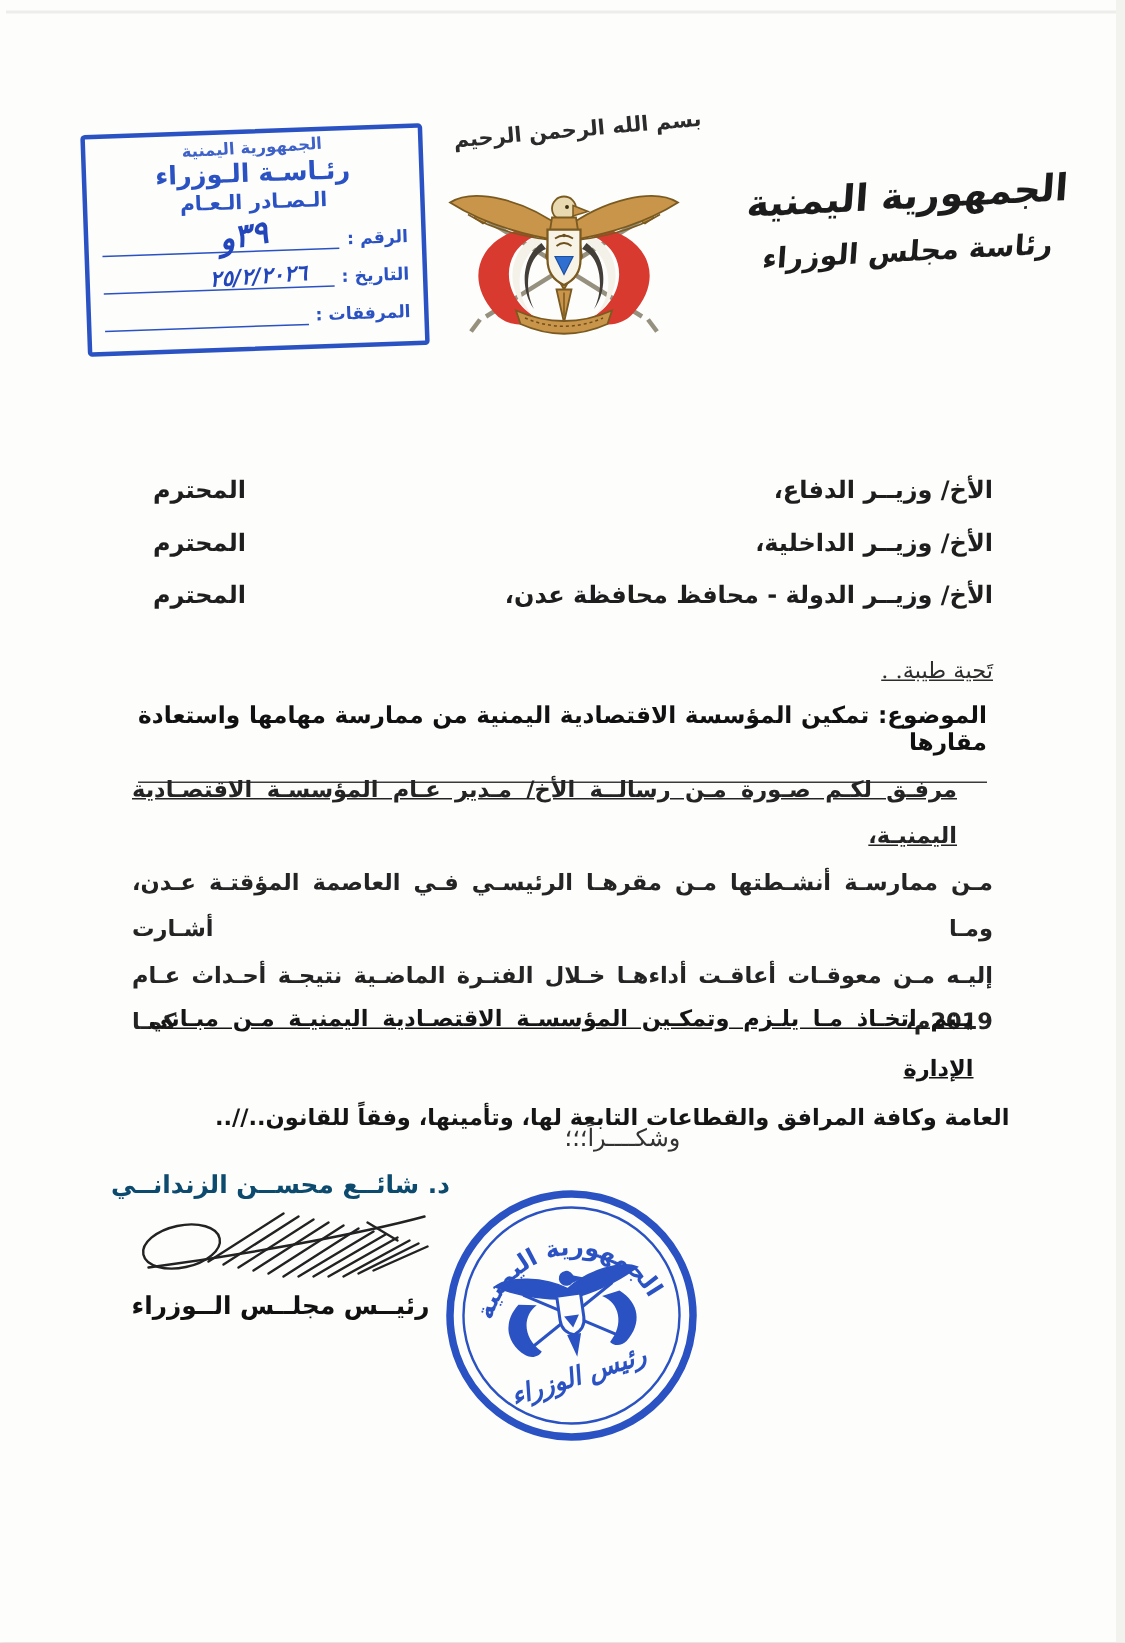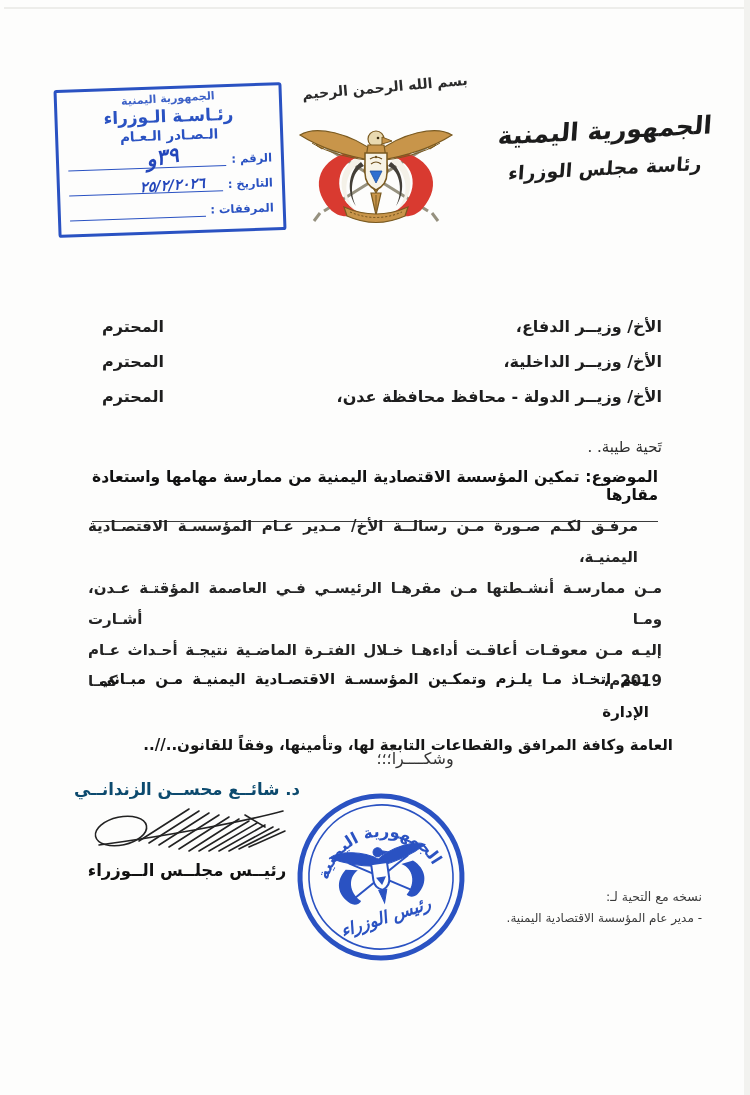--- a/index.html
+++ b/index.html
@@ -36,32 +36,32 @@
   
   .hdr-callig{position:absolute;left:490px;top:116px;width:230px;text-align:center;color:#1c1c1c;}
   .hdr-l1{font-size:25px;font-weight:bold;font-family:"DejaVu Serif","DejaVu Sans",serif;transform:skewX(-7deg) rotate(-3deg);}
   .hdr-l2{font-size:19px;font-weight:bold;font-family:"DejaVu Serif","DejaVu Sans",serif;transform:skewX(-7deg) rotate(-3deg);margin-top:12px;}
 
   
   .addressees{position:absolute;left:88px;top:317px;width:574px;}
   .addr-row{display:flex;justify-content:space-between;align-items:baseline;font-size:16px;font-weight:bold;margin-bottom:16px;padding-left:14px;}
 
   .greeting{position:absolute;left:88px;top:438px;width:574px;text-align:right;font-size:15px;
-    font-family:"DejaVu Serif","DejaVu Sans",serif;color:#2d2d2d;}
+    font-family:"DejaVu Serif","DejaVu Sans",serif;color:#2d2d2d;text-decoration:underline;}
 
   .subject{position:absolute;left:92px;top:468px;width:566px;font-size:15.5px;font-weight:bold;
     border-bottom:1.5px solid #3b3b3b;padding-bottom:17px;text-align:justify;text-align-last:justify;color:#111;}
 
   
   .para{position:absolute;left:88px;width:574px;color:#242424;}
   .p1{top:511px;font-size:15px;font-weight:bold;}
   .p2{top:663px;font-size:15px;font-weight:bold;color:#151515;margin-left:11px;}
   .pline{line-height:31px;text-align:justify;text-align-last:justify;white-space:normal;}
   .p2 .pline{line-height:33px;}
-  .pline.first{padding-right:24px;}
+  .pline.first{padding-right:24px;text-decoration:underline;}
   .pline.last{text-align-last:right;}
 
   .thanks{position:absolute;left:330px;top:731px;width:170px;text-align:center;font-size:16px;
     font-family:"DejaVu Serif","DejaVu Sans",serif;color:#333;margin-top:18px;}
 
   
   .sig-block{position:absolute;left:58px;top:780px;width:258px;text-align:center;}
   .sig-name{font-size:16.5px;font-weight:bold;color:#0c4a6e;}
   .sig-scribble{margin:2px auto 0 auto;display:block;}
   .sig-title{font-size:16.5px;font-weight:bold;color:#111;margin-top:2px;}
@@ -221,17 +221,13 @@
         <path d="M52,74 C40,84 40,98 52,108 C56,111 61,110 63,107 C52,97 53,82 64,76 Z" stroke-width="0" fill="#2a52c2"></path>
         <path d="M120,74 C132,84 132,98 120,108 C116,111 111,110 109,107 C120,97 119,82 108,76 Z" stroke-width="0" fill="#2a52c2"></path>
         <path d="M78,72 H94 V88 Q94,96 86,99 Q78,96 78,88 Z" fill="#fdfdfc" stroke-width="2"></path>
         <path d="M81,86 H91 L86,94 Z" fill="#2a52c2" stroke-width="0"></path>
         <path d="M82,99 L86,112 L90,99 Z" stroke-width="1"></path>
       </g>
       <text x="86" y="132" font-size="17" font-weight="bold" font-style="italic" fill="#2a52c2" text-anchor="middle" transform="rotate(-10 86 132)" font-family="DejaVu Sans, sans-serif">رئيس الوزراء</text>
     </g>
   </svg>
 
-  <div class="copy-note">
-    <div class="cn1">نسخه مع التحية لـ:</div>
-    <div class="cn2">- مدير عام المؤسسة الاقتصادية اليمنية.</div>
-  </div>
 </div>
 
 </body></html>

